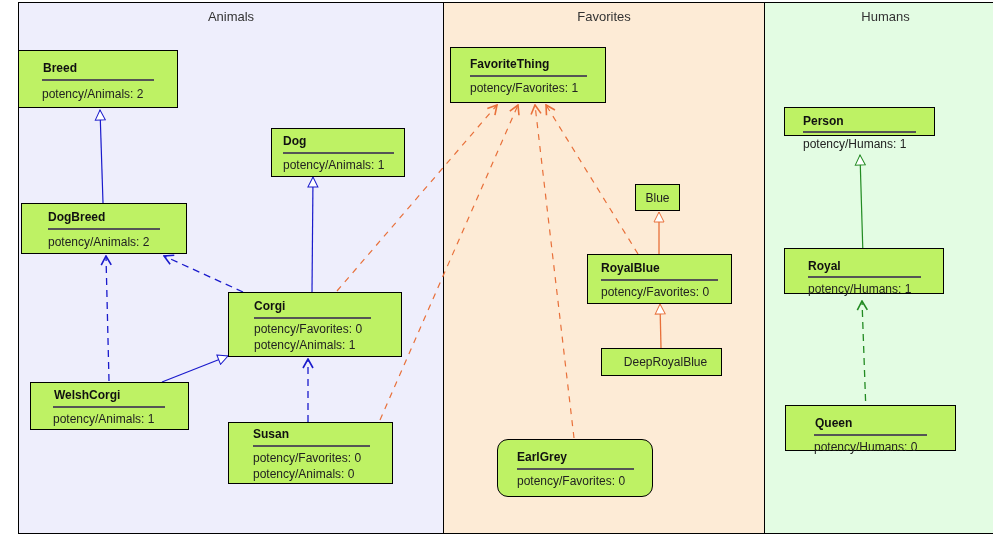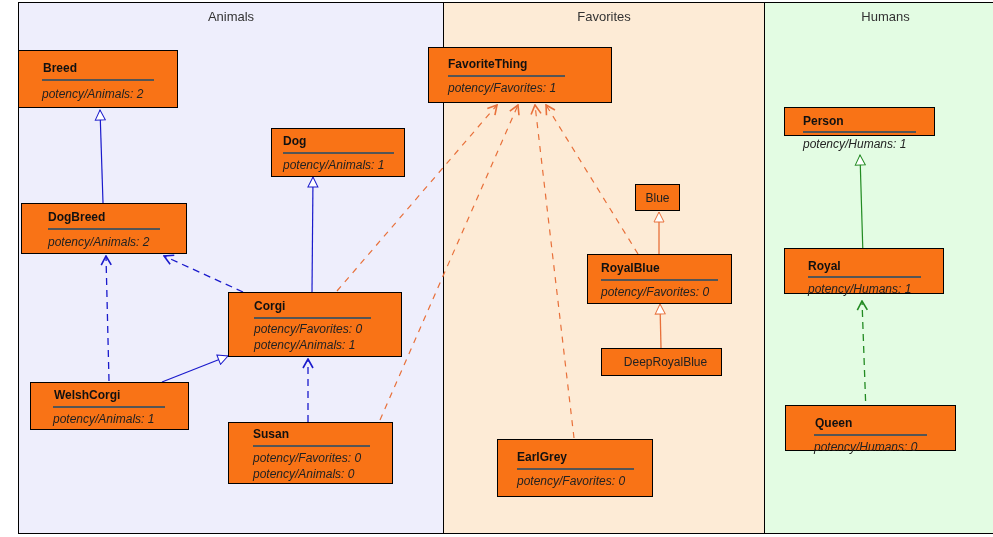--- a/index.html
+++ b/index.html
@@ -2,24 +2,24 @@
 <html><head>
 <meta charset="utf-8">
 <style>
   html, body { margin: 0; padding: 0; background: #ffffff; }
   body { width: 993px; height: 537px; position: relative; overflow: hidden;
          font-family: "Liberation Sans", sans-serif; }
   #canvas { position: absolute; left: 0; top: 0; width: 993px; height: 537px; }
   .swimlane { position: absolute; top: 2px; height: 532px; border: 1px solid #000; box-sizing: border-box; margin-left: 16px; }
   .lane-title { position: absolute; top: 6px; left: 0; right: 0; text-align: center;
                 font-size: 13px; color: #333; }
-  .cls { position: absolute; background: #f97316; border: 1px solid #000; box-sizing: border-box; }
+  .cls { position: absolute; background: #bef264; border: 1px solid #000; box-sizing: border-box; }
   .cls .name { position: absolute; font-weight: bold; font-size: 12px; color: #111; }
   .cls .rule { position: absolute; height: 0; border-top: 2px solid #555; }
-  .cls .attr { position: absolute; font-size: 12px; color: #222; white-space: nowrap; font-style: italic; }
+  .cls .attr { position: absolute; font-size: 12px; color: #222; white-space: nowrap; }
   .cls.simple { display: flex; align-items: center; justify-content: center; font-size: 12px; color: #222; }
   svg { position: absolute; left: 0; top: 0; }
 </style>
 </head>
 <body>
 
 <div id="canvas">
 
   <div class="swimlane" id="lane-animals" style="left:2px; width:426px; background:#EEEEFC;">
     <div class="lane-title">Animals</div>
@@ -102,37 +102,37 @@
     <div class="attr" style="left:22px; top:29px;">potency/Animals: 1</div>
   </div>
 
   <div class="cls" style="left:228px; top:422px; width:165px; height:62px;">
     <div class="name" style="left:24px; top:4px;">Susan</div>
     <div class="rule" style="left:24px; top:22px; width:117px;"></div>
     <div class="attr" style="left:24px; top:28px;">potency/Favorites: 0</div>
     <div class="attr" style="left:24px; top:44px;">potency/Animals: 0</div>
   </div>
 
-  <div class="cls" style="left:428px; top:47px; width:184px; height:56px;">
+  <div class="cls" style="left:450px; top:47px; width:156px; height:56px;">
     <div class="name" style="left:19px; top:9px;">FavoriteThing</div>
     <div class="rule" style="left:19px; top:27px; width:117px;"></div>
     <div class="attr" style="left:19px; top:33px;">potency/Favorites: 1</div>
   </div>
 
   <div class="cls simple" style="left:635px; top:184px; width:45px; height:27px;">Blue</div>
 
   <div class="cls" style="left:587px; top:254px; width:145px; height:50px;">
     <div class="name" style="left:13px; top:6px;">RoyalBlue</div>
     <div class="rule" style="left:13px; top:24px; width:117px;"></div>
     <div class="attr" style="left:13px; top:30px;">potency/Favorites: 0</div>
   </div>
 
   <div class="cls simple" style="left:601px; top:348px; width:121px; height:28px;padding-left:8px;">DeepRoyalBlue</div>
 
-  <div class="cls" style="left:497px; top:439px; width:156px; height:58px;">
+  <div class="cls" style="left:497px; top:439px; width:156px; height:58px;border-radius:11px;">
     <div class="name" style="left:19px; top:10px;">EarlGrey</div>
     <div class="rule" style="left:19px; top:28px; width:117px;"></div>
     <div class="attr" style="left:19px; top:34px;">potency/Favorites: 0</div>
   </div>
 
   <div class="cls" style="left:784px; top:107px; width:151px; height:29px;">
     <div class="name" style="left:18px; top:6px;">Person</div>
     <div class="rule" style="left:18px; top:23px; width:113px;"></div>
     <div class="attr" style="left:18px; top:29px;">potency/Humans: 1</div>
   </div>

